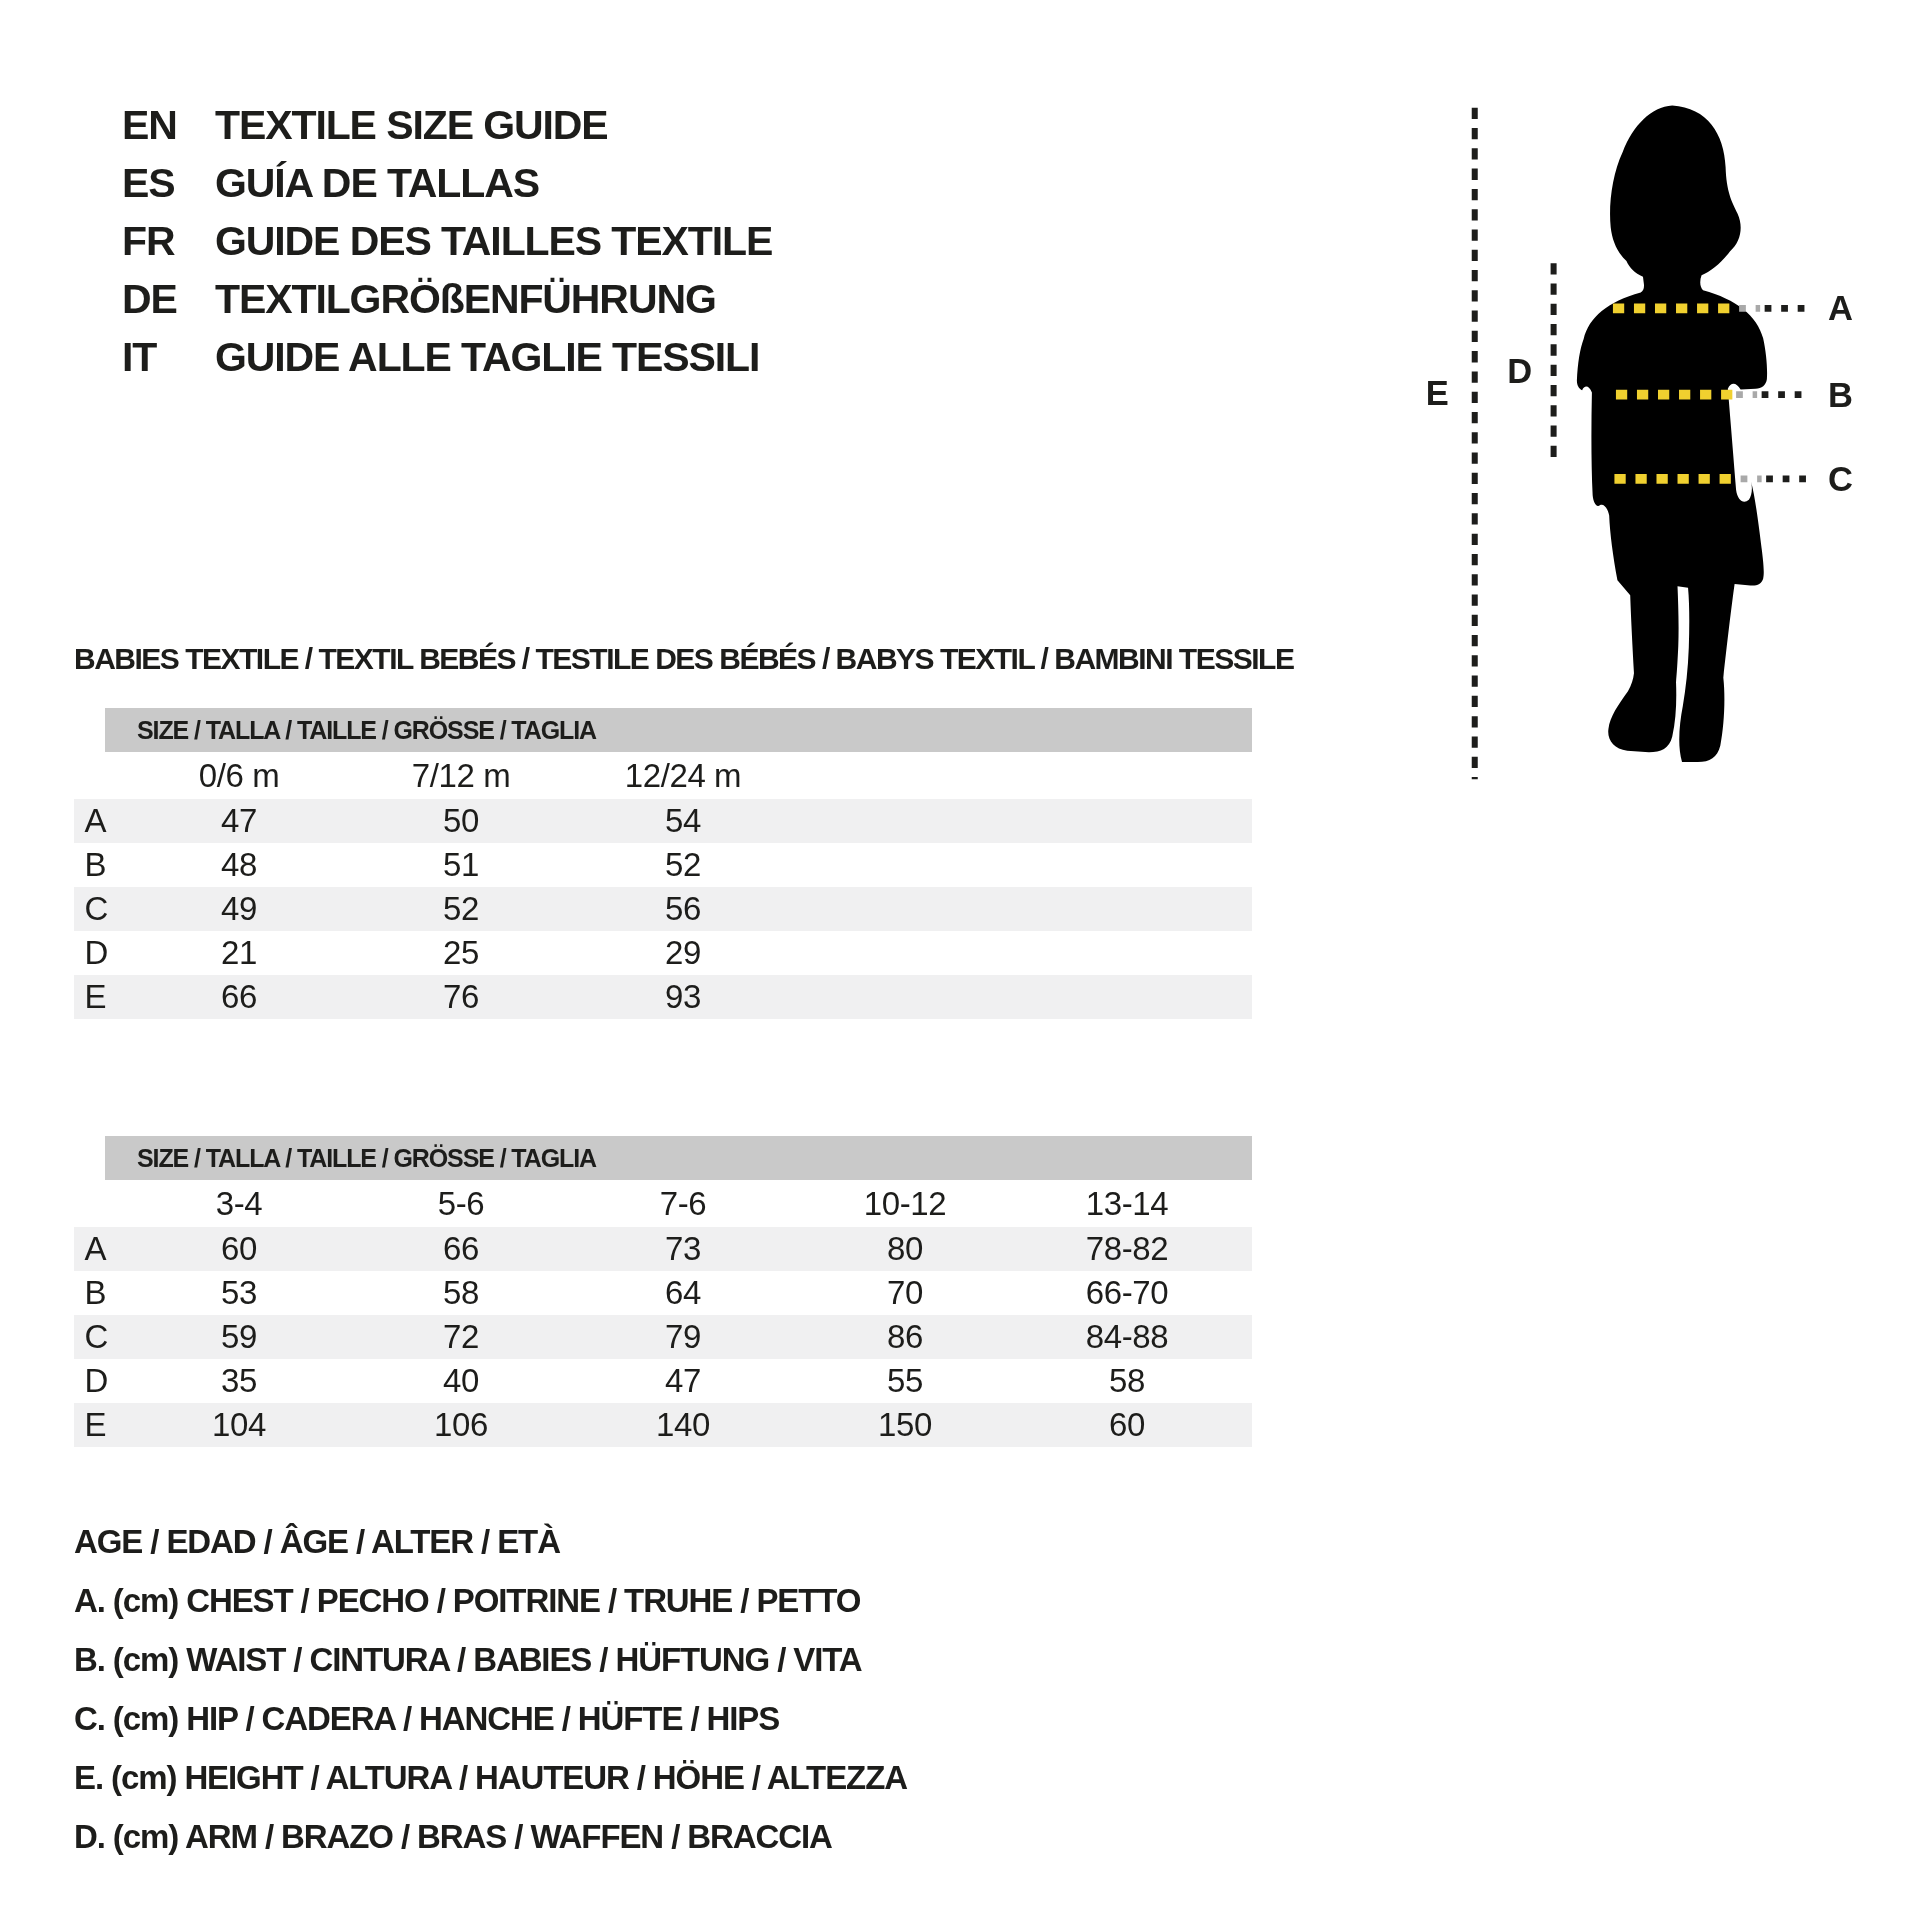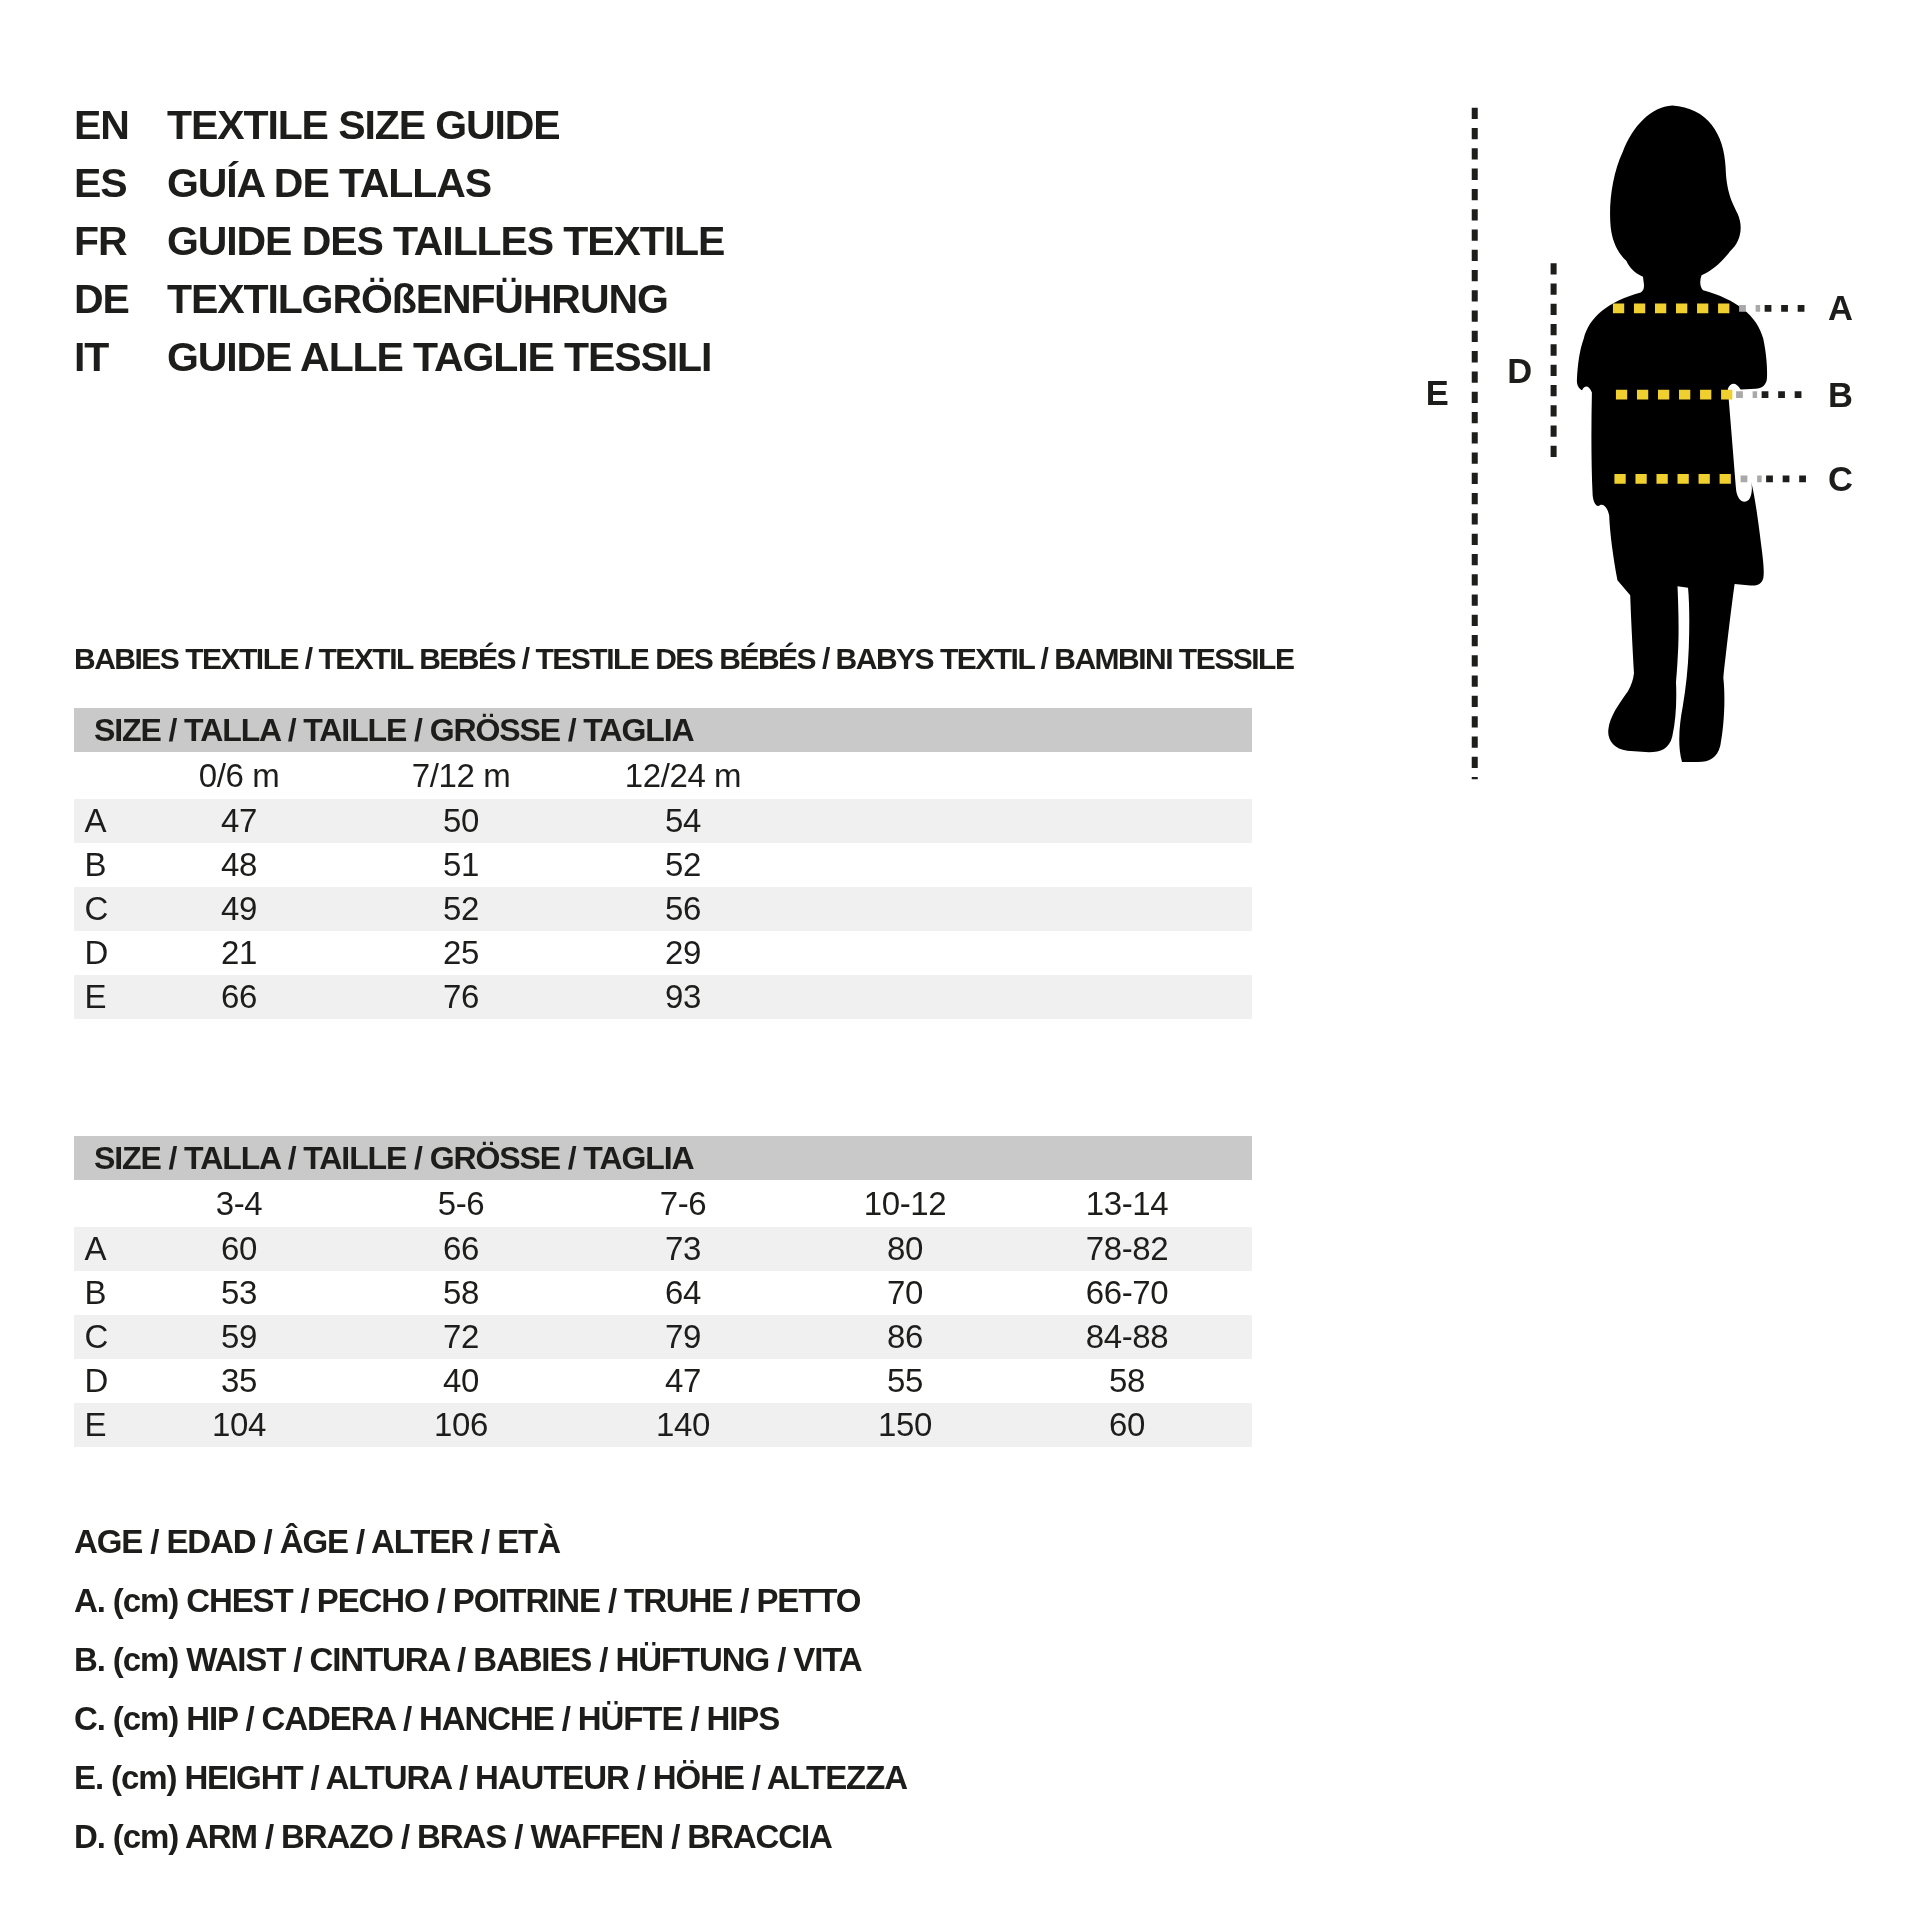--- a/index.html
+++ b/index.html
@@ -4,33 +4,33 @@
 <style>
   html,body{margin:0;padding:0;background:#ffffff;}
   .canvas{
     position:relative;width:1924px;height:1924px;background:#ffffff;
     font-family:"Liberation Sans",sans-serif;color:#1d1d1b;overflow:hidden;
   }
   
   .lang-block{position:absolute;left:74px;top:96px;}
   .lang-row{display:flex;align-items:center;height:58px;
     font-size:41px;font-weight:700;letter-spacing:-1.1px;white-space:nowrap;}
-  .lang-code{width:93px;flex:none;}
+  .lang-code{width:93px;flex:none;margin-left:48px;}
   
   .section-heading{position:absolute;left:74px;font-size:30px;font-weight:700;
     letter-spacing:-1.5px;white-space:nowrap;}
   #babies-heading{top:642px;}
   #children-heading{top:1079px;}
   
   .size-table{position:absolute;left:74px;width:1178px;}
   #babies-table{top:708px;}
   #children-table{top:1136px;}
   .size-bar{height:44px;background:#c9c9c9;display:flex;align-items:center;
-    padding-left:20px;box-sizing:border-box;
-    font-size:32px;font-weight:700;letter-spacing:-1.1px;}
+    padding-left:32px;box-sizing:border-box;
+    font-size:25px;font-weight:700;letter-spacing:-1.1px;margin-left:31px;}
   .thead,.trow{display:grid;align-items:center;font-size:33px;font-weight:400;
     letter-spacing:-0.4px;}
   .babies-grid{grid-template-columns:54px 222px 222px 222px 1fr;}
   .children-grid{grid-template-columns:54px 222px 222px 222px 222px 222px 1fr;}
   .thead{height:47px;}
   .trow{height:44px;background:#ffffff;}
   .trow.striped{background:#f0f0f1;}
   .cell{text-align:center;}
   .label-col{text-align:left;padding-left:10.5px;}
   

